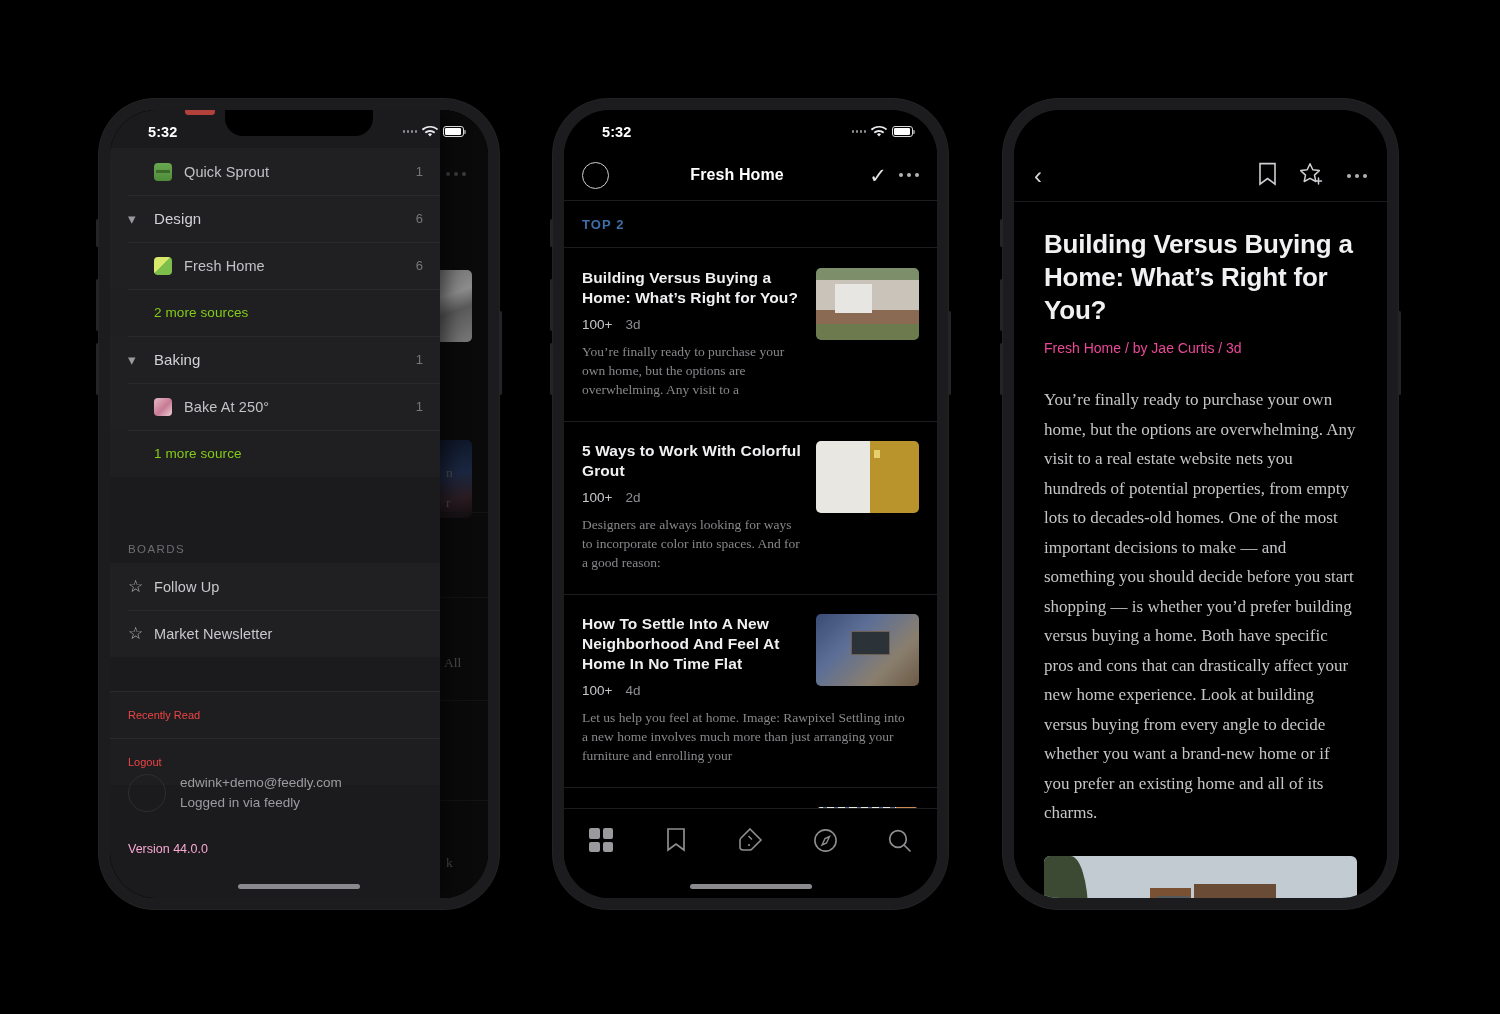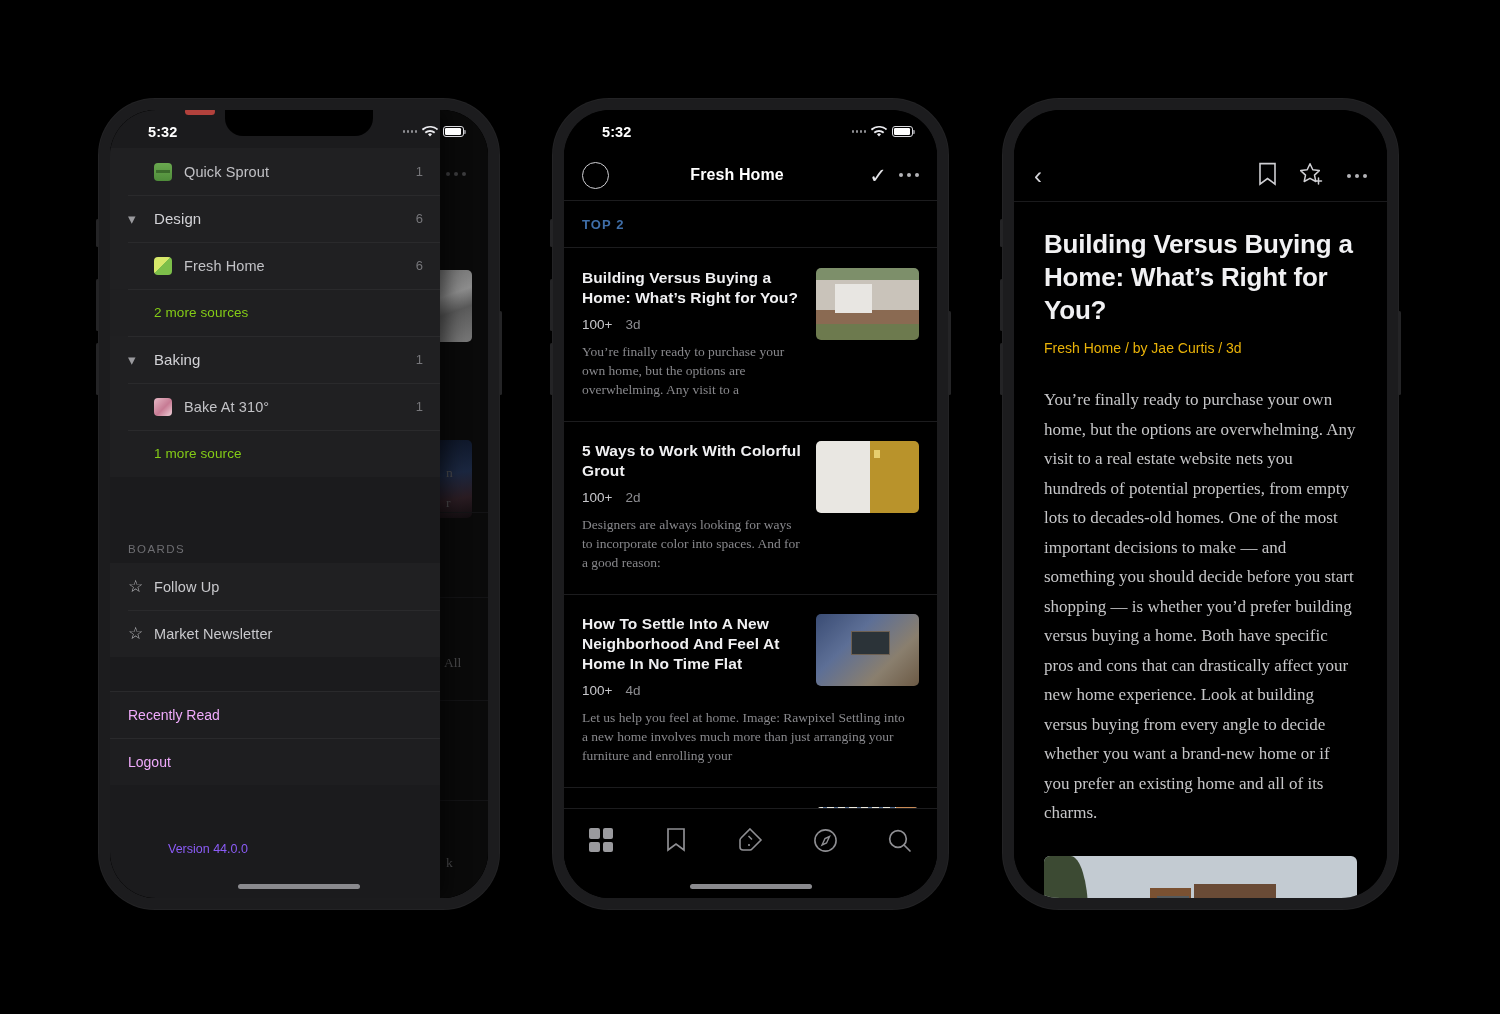--- a/index.html
+++ b/index.html
@@ -70,26 +70,26 @@
   .row.sub{padding-left:44px;}
   .row.more{padding-left:44px;background:#1f1f21;}
   .row.more .label{color:#84cc16;font-size:13.5px;}
   .row.group .label{font-size:15px;color:#d2d2d6;}
   .gap{height:36px;background:#1b1b1d;}
   .sect{height:42px;display:flex;align-items:flex-end;padding:0 0 8px 18px;
         color:#6e6e72;font-size:11.5px;letter-spacing:1.4px;background:#1b1b1d;}
   .plainrow{position:relative;height:47px;display:flex;align-items:center;padding:0 18px;
             box-sizing:border-box;background:#1e1e20;}
   .plainrow::before{content:"";position:absolute;left:0;right:0;top:0;height:1px;background:#2a2a2c;}
-  .plainrow span{color:#f0abfc;font-size:14px;}
+  .plainrow span{color:#ef4444;font-size:11px;}
   .acct{position:absolute;left:0;right:0;bottom:68px;height:74px;display:flex;align-items:center;
         padding:0 18px;box-sizing:border-box;gap:14px;}
   .acct .av{width:36px;height:36px;border-radius:50%;border:1px solid #2e2e31;flex:none;}
   .acct .lines div{color:#9c9ca0;font-size:13.5px;line-height:20px;}
-  .ver{position:absolute;left:18px;bottom:42px;color:#8b5cf6;font-size:12.5px;margin-left:40px;}
+  .ver{position:absolute;left:18px;bottom:42px;color:#f9a8d4;font-size:12.5px;}
   .red-tab{position:absolute;top:-2px;left:75px;width:30px;height:7px;border-radius:4px;
            background:#b2413c;z-index:50;}
 
   
   #p2{left:553px;top:99px;width:395px;height:810px;}
   .navbar{position:absolute;top:40px;left:0;right:0;height:50px;display:flex;align-items:center;
           padding:0 18px;box-sizing:border-box;background:#000;z-index:20;}
   .nav-circle{width:25px;height:25px;border-radius:50%;border:1.6px solid #cfcfd3;flex:none;}
   .nav-title{flex:1;text-align:center;color:#fff;font-size:16px;font-weight:700;letter-spacing:.1px;}
   .nav-check{width:26px;flex:none;color:#e4e4e8;font-size:21px;line-height:1;text-align:center;}
@@ -132,21 +132,21 @@
   
   #p3{left:1003px;top:99px;width:395px;height:810px;}
   .artnav{position:absolute;top:40px;left:0;right:0;height:52px;display:flex;align-items:center;
           padding:0 20px;box-sizing:border-box;background:#000;z-index:20;}
   .artnav::after{content:"";position:absolute;left:0;right:0;bottom:0;height:1px;background:#1a1a1c;}
   .artnav .back{flex:none;color:#d6d6da;font-size:24px;line-height:1;font-weight:300;}
   .artnav .sp{flex:1;}
   .artnav .ic{flex:none;margin-left:22px;color:#cfcfd3;}
   .art{position:absolute;top:92px;left:0;right:0;bottom:0;padding:0 30px;box-sizing:border-box;overflow:hidden;}
   .art h1{margin:26px 0 0 0;color:#f1f1f3;font-size:26px;line-height:33px;font-weight:700;letter-spacing:-.2px;}
-  .art .src{margin-top:13px;color:#eab308;font-size:14px;}
+  .art .src{margin-top:13px;color:#ec4899;font-size:14px;}
   .art .body{margin-top:29px;color:#c6c6c8;font-size:17px;line-height:29.5px;
              font-family:"Liberation Serif",serif;}
   .art .hero{margin-top:28px;height:200px;border-radius:6px;overflow:hidden;position:relative;
              background:linear-gradient(#c3cbd2 0 26%,#9fb08f 26% 34%,#e6e6e2 34% 86%,#7e8a60 86%);}
   .hero .roof2{position:absolute;left:48%;top:14%;width:26%;height:9%;background:#6a4b36;}
   .hero .wood{position:absolute;left:34%;top:16%;width:13%;height:46%;background:#7a5132;}
   .hero .w1{position:absolute;left:36%;top:20%;width:9%;height:16%;background:#2e3a44;border:2px solid #54595c;}
   .hero .tree{position:absolute;left:0;top:0;width:14%;height:70%;background:#3c4a33;border-radius:0 40% 0 0;}
 </style>
 </head>
@@ -209,21 +209,21 @@
             </div>
 
             <div class="row group">
               <span class="chev">▾</span>
               <span class="label">Baking</span>
               <span class="count">1</span>
             </div>
 
             <div class="row sub">
               <span class="icon ico-bake"></span>
-              <span class="label sub">Bake At 310°</span>
+              <span class="label sub">Bake At 250°</span>
               <span class="count">1</span>
             </div>
 
             <div class="row more">
               <span class="label">1 more source</span>
             </div>
 
             <div class="gap"></div>
             <div class="sect">BOARDS</div>
 
@@ -239,20 +239,27 @@
             <div class="gap" style="height:34px;"></div>
 
             <div class="plainrow">
               <span>Recently Read</span>
             </div>
             <div class="plainrow">
               <span>Logout</span>
             </div>
           </div>
 
+          <div class="acct">
+            <div class="av"></div>
+            <div class="lines">
+              <div>edwink+demo@feedly.com</div>
+              <div>Logged in via feedly</div>
+            </div>
+          </div>
           <div class="ver">Version 44.0.0</div>
         </div>
 
         <div class="notch"></div>
         <div class="red-tab"></div>
         <div class="statusbar">
           <div class="sb-time">5:32</div>
           <div class="sb-right">
             <div class="sb-dots">
                 <i></i>

